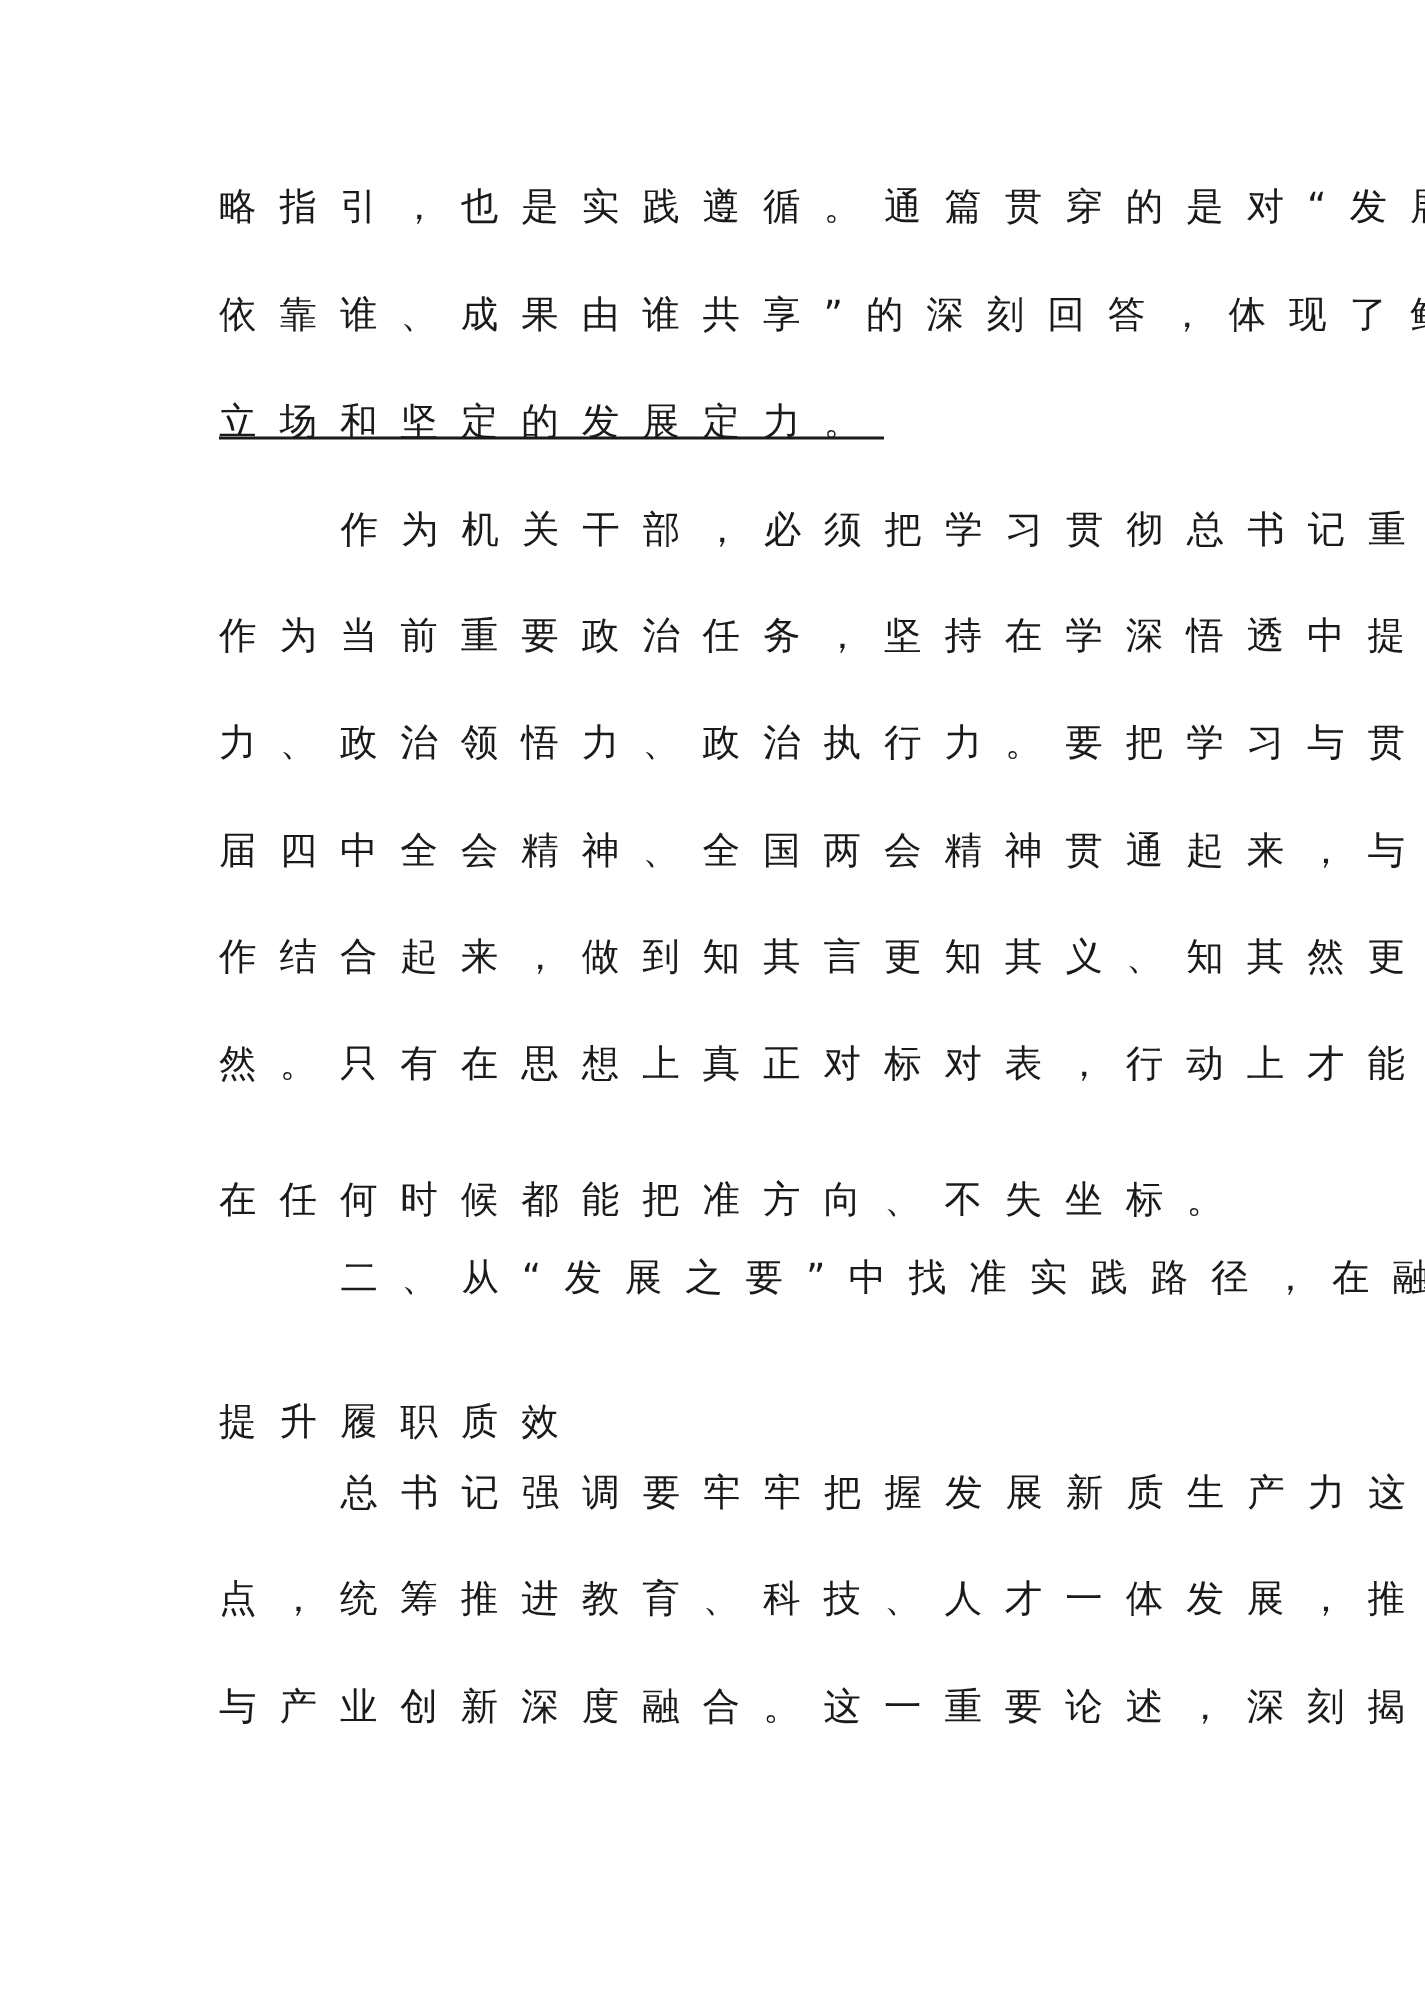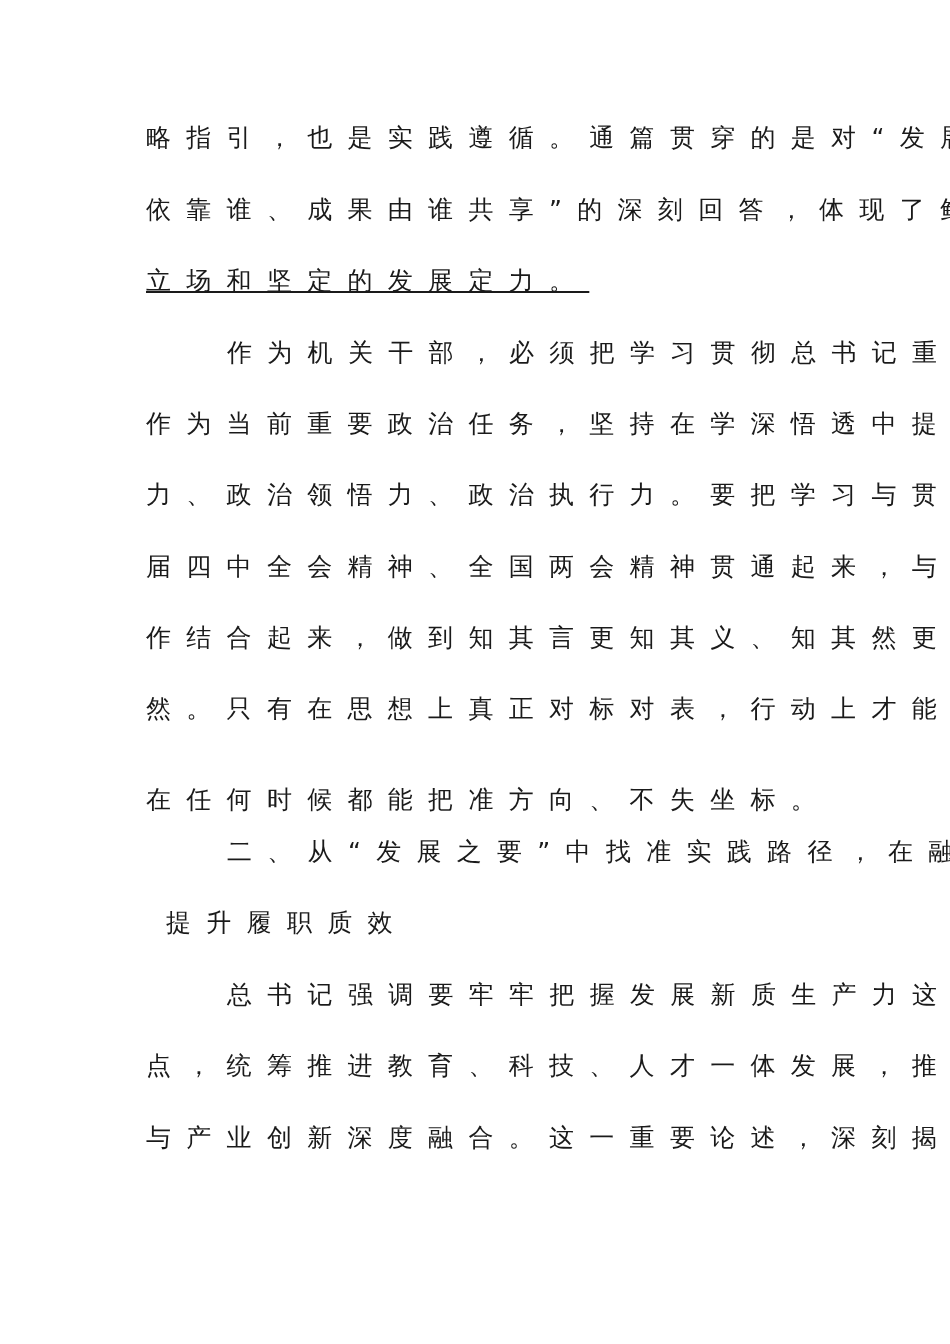--- a/index.html
+++ b/index.html
@@ -39,17 +39,17 @@
   <div class="line" style="top: 72px; left: 0px;">依靠谁、成果由谁共享”的深刻回答，体现了鲜明的人民</div>
   <div class="line" style="top: 143px; left: 0px; text-decoration: underline;">立场和坚定的发展定力。</div>
   <div class="line" style="top: 215px; left: 81px;">作为机关干部，必须把学习贯彻总书记重要讲话精神</div>
   <div class="line" style="top: 286px; left: 0px;">作为当前重要政治任务，坚持在学深悟透中提高政治判断</div>
   <div class="line" style="top: 357px; left: 0px;">力、政治领悟力、政治执行力。要把学习与贯彻党的二十</div>
   <div class="line" style="top: 429px; left: 0px;">届四中全会精神、全国两会精神贯通起来，与落实本职工</div>
   <div class="line" style="top: 500px; left: 0px;">作结合起来，做到知其言更知其义、知其然更知其所以</div>
   <div class="line" style="top: 571px; left: 0px;">然。只有在思想上真正对标对表，行动上才能不偏不移，</div>
   <div class="line" style="top: 643px; left: 0px; margin-top: 19px;">在任何时候都能把准方向、不失坐标。</div>
   <div class="line" style="top: 714px; left: 81px;">二、从“发展之要”中找准实践路径，在融会贯通中</div>
-  <div class="line" style="top: 785px; left: 0px; margin-left: 20px;">提升履职质效</div>
+  <div class="line" style="top: 810px; left: 0px;">提升履职质效</div>
   <div class="line" style="top: 857px; left: 81px;">总书记强调要牢牢把握发展新质生产力这一重要着力</div>
   <div class="line" style="top: 928px; left: 0px;">点，统筹推进教育、科技、人才一体发展，推动科技创新</div>
   <div class="line" style="top: 1000px; left: 0px;">与产业创新深度融合。这一重要论述，深刻揭示了新时代</div>
 </div>
 
 </body></html>

